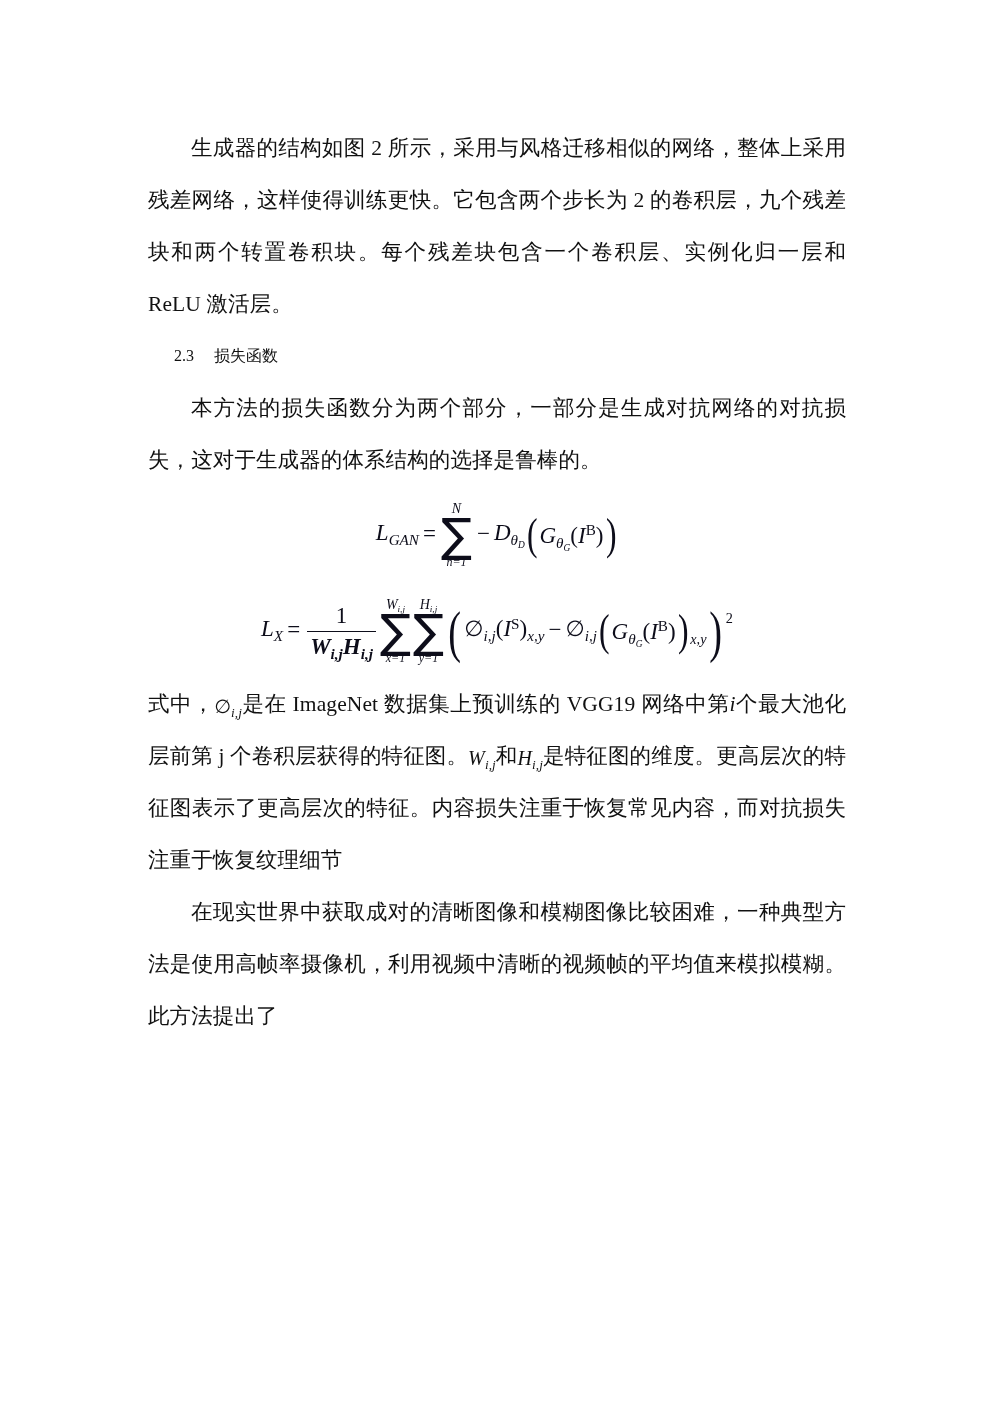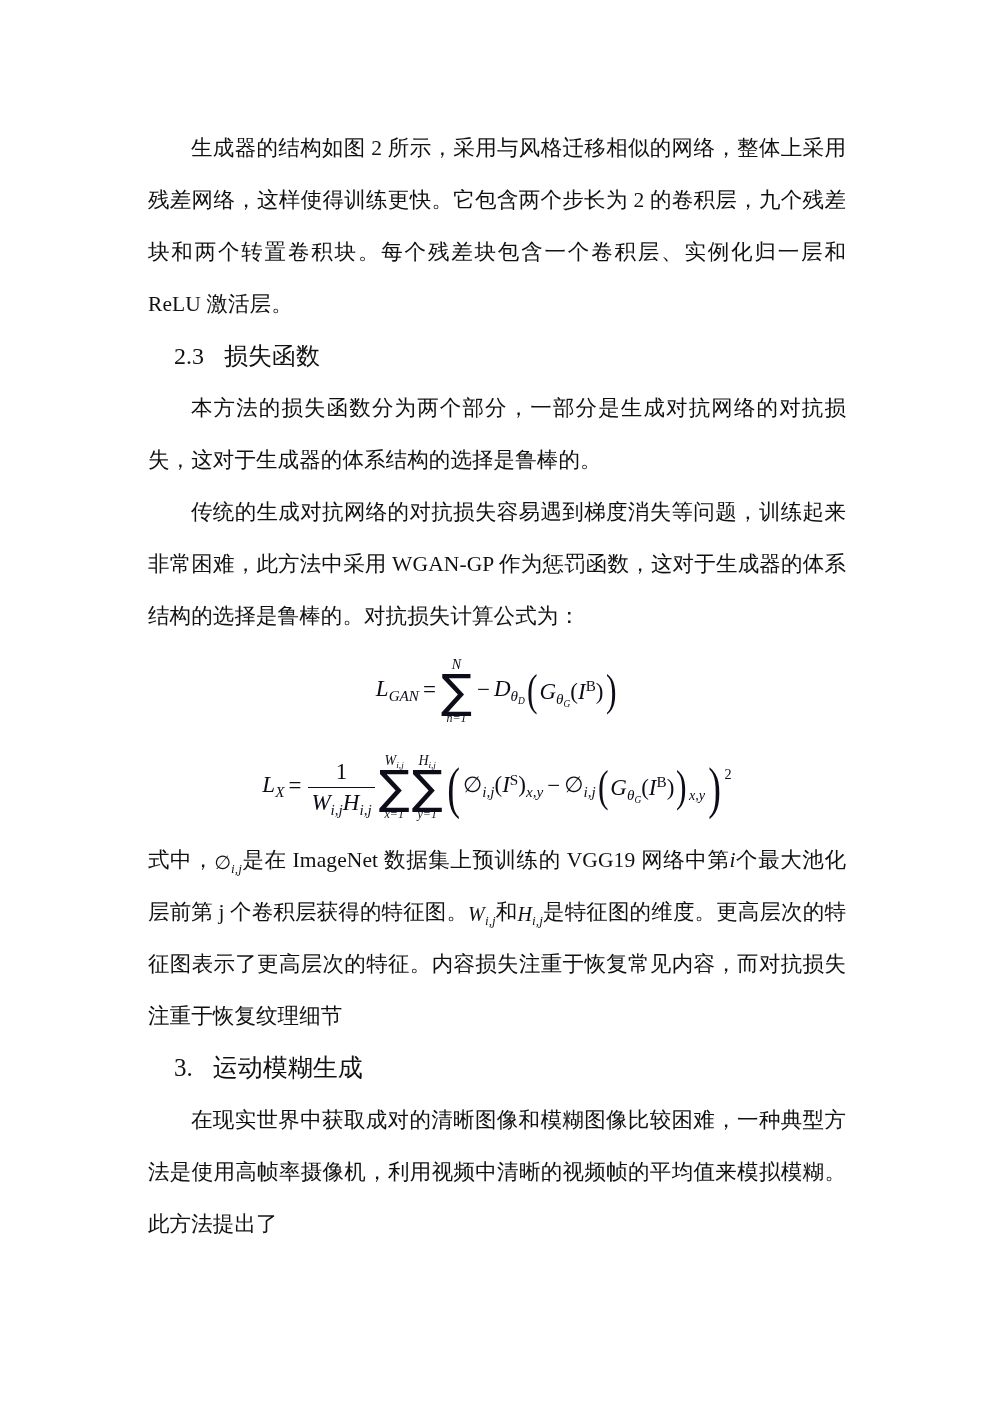--- a/index.html
+++ b/index.html
@@ -41,21 +41,21 @@
   .para.indent {
     text-indent: 2em;
   }
   .para .mi {
     font-style: italic;
     font-family: "Liberation Serif", "DejaVu Serif", serif;
   }
 
   
   .heading {
-    font-size: 24px;
+    font-size: 16px;
     line-height: 52px;
     margin: 0;
     color: #111111;
     font-weight: normal;
     font-family: "Liberation Serif", "DejaVu Serif", serif;
   }
   .heading .hnum {
     font-family: "Liberation Serif", "DejaVu Serif", serif;
   }
   .heading.h-sub {
@@ -142,20 +142,21 @@
   .frac .num {
     display: block;
     padding: 0 3px 1px 3px;
     border-bottom: 1.4px solid #0d0d1a;
     line-height: 1.2;
   }
   .frac .den {
     display: block;
     padding: 1px 3px 0 3px;
     line-height: 1.2;
+    font-weight: bold;
   }
 
   
   .paren-big {
     display: inline-block;
     vertical-align: middle;
     font-size: 44px;
     line-height: 0.72;
     font-style: normal;
     transform: scaleX(0.72);
@@ -203,37 +204,33 @@
   <div id="content">
 
     <p class="para indent">生成器的结构如图 2 所示，采用与风格迁移相似的网络，整体上采用残差网络，这样使得训练更快。它包含两个步长为 2 的卷积层，九个残差块和两个转置卷积块。每个残差块包含一个卷积层、实例化归一层和 ReLU 激活层。</p>
 
     <h2 class="heading h-sub">
       <span class="hnum">2.3</span><span class="gap-md"></span><span>损失函数</span>
     </h2>
 
     <p class="para indent">本方法的损失函数分为两个部分，一部分是生成对抗网络的对抗损失，这对于生成器的体系结构的选择是鲁棒的。</p>
 
-    <p class="para indent">传统的生成对抗网络的对抗损失容易遇到梯度消失等问题，训练起来非常困难，此方法中采用 WGAN-GP 作为惩罚函数，这对于生成器的体系结构的选择是鲁棒的。对抗损失计算公式为：</p>
 
     <div class="formula-block f1">
       <span class="math">
         <span class="it">L</span><sub>GAN</sub><span class="op">=</span><span class="sum"><span class="lim-top">N</span><span class="sigma">∑</span><span class="lim-bot">n=1</span></span><span class="op">−</span><span class="it">D</span><sub><span>θ</span><sub class="deep">D</sub></sub><span class="paren-big">(</span><span class="grp"><span class="it">G</span><sub><span>θ</span><sub class="deep">G</sub></sub><span class="up">(</span><span class="it">I</span><sup class="upr">B</sup><span class="up">)</span></span><span class="paren-big">)</span>
       </span>
     </div>
 
 
     <div class="formula-block f2">
       <span class="math">
         <span class="it">L</span><sub>X</sub><span class="op">=</span><span class="frac"><span class="num up">1</span><span class="den"><span class="it">W</span><sub>i,j</sub><span class="it">H</span><sub>i,j</sub></span></span><span class="sum"><span class="lim-top"><span>W</span><sub>i,j</sub></span><span class="sigma">∑</span><span class="lim-bot">x=1</span></span><span class="sum"><span class="lim-top"><span>H</span><sub>i,j</sub></span><span class="sigma">∑</span><span class="lim-bot">y=1</span></span><span class="paren-xl">(</span><span class="grp"><span class="phi">∅</span><sub>i,j</sub><span class="up">(</span><span class="it">I</span><sup class="upr">S</sup><span class="up">)</span><sub>x,y</sub><span class="op">−</span><span class="phi">∅</span><sub>i,j</sub><span class="paren-big">(</span><span class="grp"><span class="it">G</span><sub><span>θ</span><sub class="deep">G</sub></sub><span class="up">(</span><span class="it">I</span><sup class="upr">B</sup><span class="up">)</span></span><span class="paren-big">)</span><span class="postsub">x,y</span></span><span class="paren-xl">)</span><span class="postsup">2</span>
       </span>
     </div>
 
     <p class="para"><span>式中，</span><span class="math" style="font-size:20px"><span class="phi">∅</span><sub>i,j</sub></span><span>是在 ImageNet 数据集上预训练的 VGG19 网络中第</span><span class="mi">i</span><span>个最大池化层前第 j 个卷积层获得的特征图。</span><span class="math" style="font-size:20px"><span class="it">W</span><sub>i,j</sub></span><span>和</span><span class="math" style="font-size:20px"><span class="it">H</span><sub>i,j</sub></span><span>是特征图的维度。更高层次的特征图表示了更高层次的特征。内容损失注重于恢复常见内容，而对抗损失注重于恢复纹理细节</span></p>
 
-    <h2 class="heading h-main">
-      <span class="hnum">3.</span><span class="gap-md"></span><span>运动模糊生成</span>
-    </h2>
 
     <p class="para indent">在现实世界中获取成对的清晰图像和模糊图像比较困难，一种典型方法是使用高帧率摄像机，利用视频中清晰的视频帧的平均值来模拟模糊。此方法提出了</p>
 
   </div>
 </div>
 
 </body></html>

